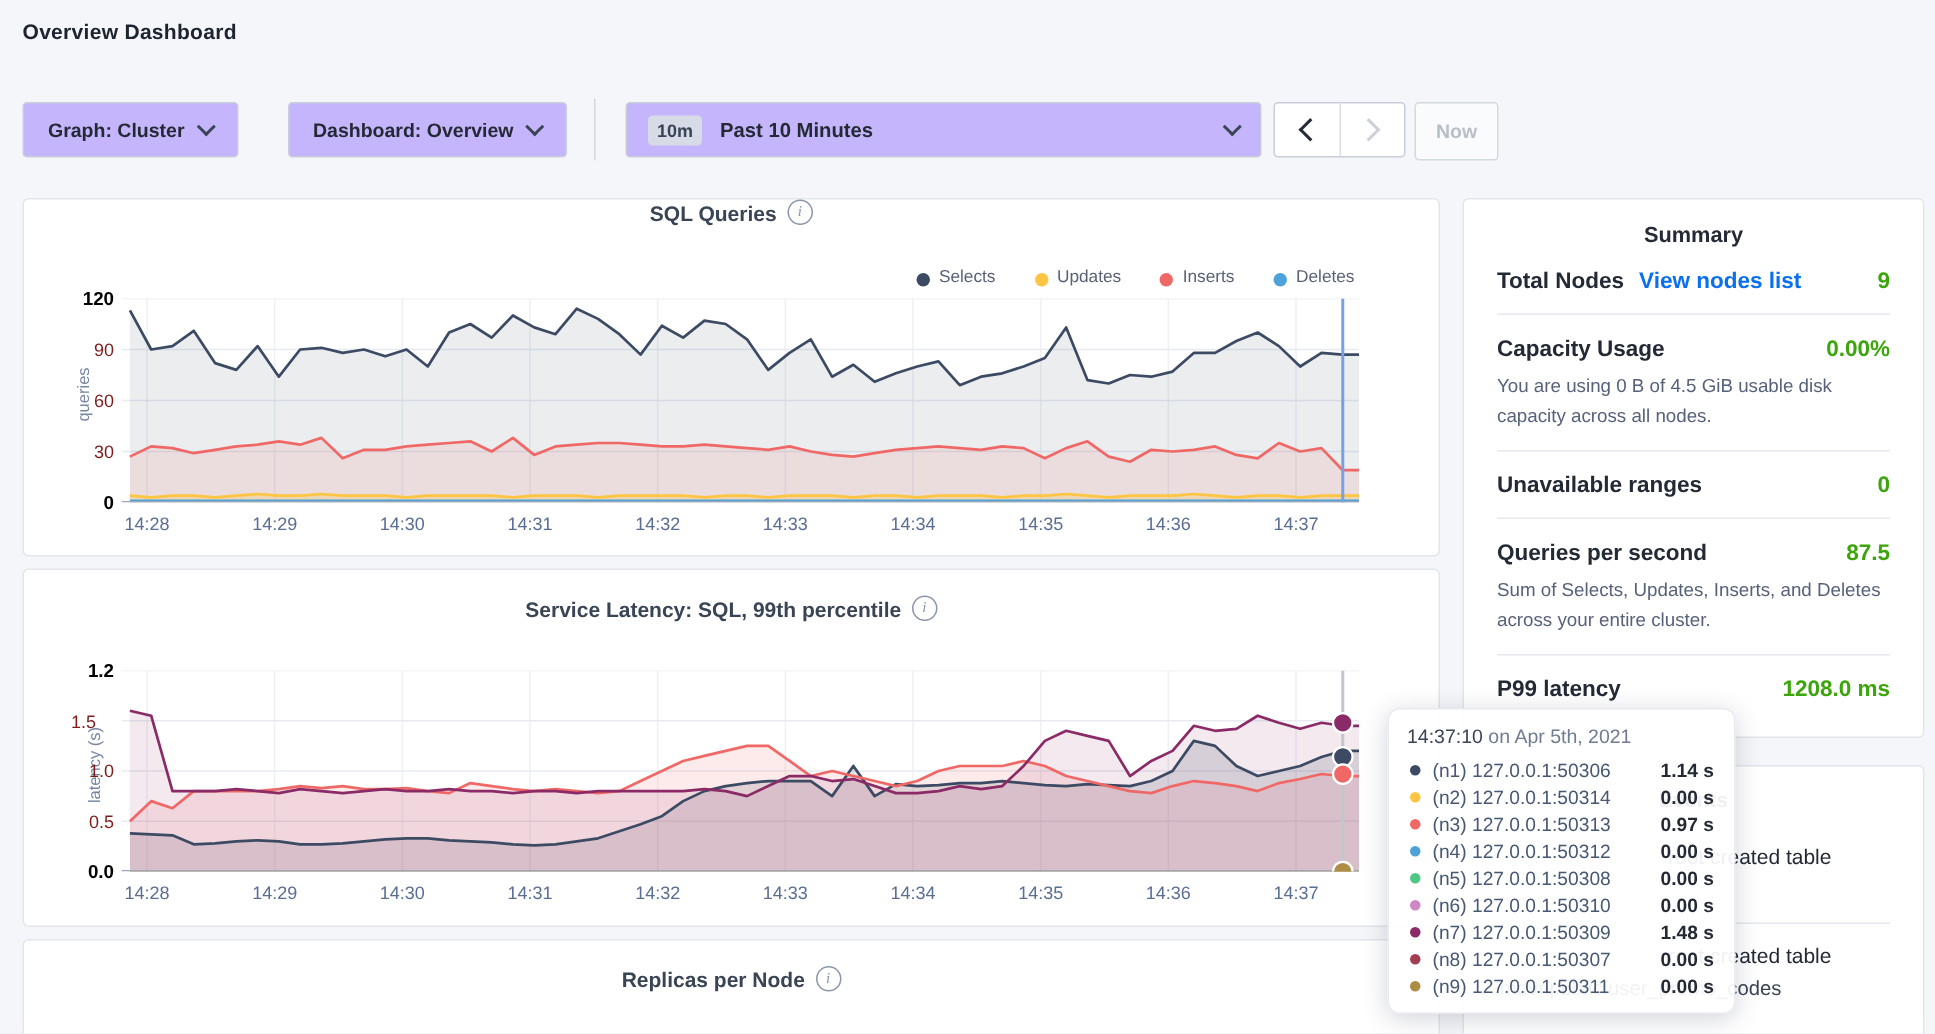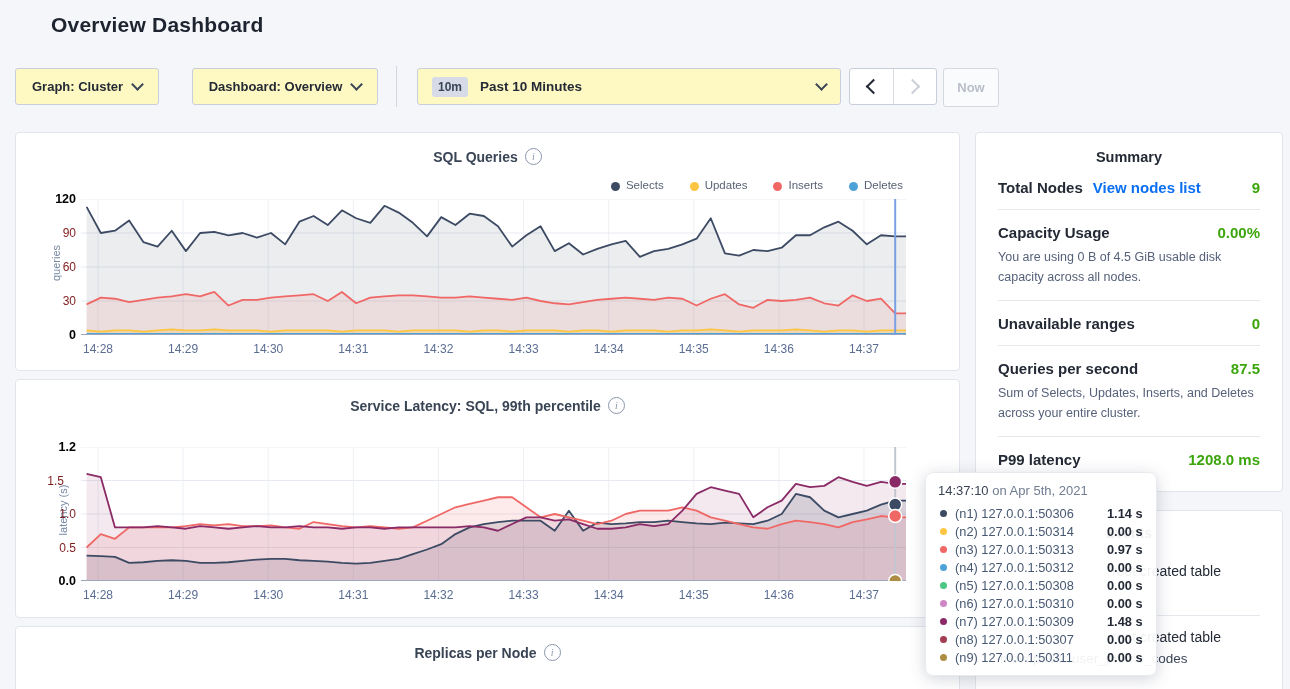--- a/index.html
+++ b/index.html
@@ -1,38 +1,38 @@
 <!DOCTYPE html>
 <html><head>
 <meta charset="utf-8">
 <style>
   html,body{margin:0;padding:0;background:#e9ebef;}
   #app{position:relative;width:1290px;height:689px;background:#f5f6f9;overflow:hidden;
        font-family:"Liberation Sans",sans-serif;color:#242a35;}
   .panel{position:absolute;background:#fff;border:1px solid #e2e5eb;border-radius:4px;box-sizing:border-box;}
-  .h1{position:absolute;left:15px;top:13px;font-size:21px;font-weight:700;color:#1d2430;letter-spacing:.2px;margin-left:36px;}
-  
-  .ctl{position:absolute;top:68px;height:37px;background:#fef9c3;border:1px solid #c9cedb;border-radius:3px;
+  .h1{position:absolute;left:15px;top:13px;font-size:14px;font-weight:700;color:#1d2430;letter-spacing:.2px;}
+  
+  .ctl{position:absolute;top:68px;height:37px;background:#c4b5fd;border:1px solid #c9cedb;border-radius:3px;
        display:flex;align-items:center;justify-content:center;font-size:13px;font-weight:700;color:#242a35;
        box-sizing:border-box;cursor:pointer;}
   .chev{display:inline-block;width:7px;height:7px;border-right:2px solid currentColor;border-bottom:2px solid currentColor;}
   .down{transform:rotate(45deg);margin-left:10px;margin-top:-4px;color:#394455;}
   .vdiv{position:absolute;left:396px;top:66px;width:1px;height:41px;background:#d3d6dd;}
   .badge{background:#d7dbe7;color:#394455;font-size:12px;font-weight:700;border-radius:3px;padding:3px 6px;margin-right:12px;}
   .navgrp{position:absolute;left:849px;top:68px;width:88px;height:37px;border:1px solid #c9cedb;border-radius:3px;
           background:#fff;display:flex;box-sizing:border-box;}
   .navbtn{flex:1;display:flex;align-items:center;justify-content:center;cursor:pointer;}
   .navbtn+.navbtn{border-left:1px solid #d9dce2;}
   .bchev{width:9px;height:9px;border-right:2.6px solid currentColor;border-bottom:2.6px solid currentColor;display:inline-block;}
   .left{transform:rotate(135deg);margin-left:4px;color:#242a35;}
   .right{transform:rotate(-45deg);margin-right:4px;color:#ccd0d8;}
   .nowbtn{position:absolute;left:943px;top:68px;width:54px;height:37px;border:1px solid #d4d8df;border-radius:3px;
           background:#fafbfc;color:#b9bec9;font-size:13px;font-weight:700;display:flex;align-items:center;justify-content:center;}
   
-  .ptitle{text-align:center;font-size:14px;font-weight:700;color:#394455;margin-top:15px;
+  .ptitle{text-align:center;font-size:14px;font-weight:700;color:#394455;
           display:flex;align-items:center;justify-content:center;gap:7px;}
   .info{display:inline-flex;width:15px;height:15px;border:1px solid #8b96aa;border-radius:50%;color:#8b96aa;
         font-size:10px;font-weight:400;align-items:center;justify-content:center;font-family:"Liberation Serif",serif;font-style:italic;}
   .legend{position:absolute;right:56px;top:46px;display:flex;gap:26px;align-items:center;}
   .litem{display:flex;align-items:flex-end;gap:6px;font-size:11.5px;color:#596274;cursor:pointer;}
   .ldot{width:9px;height:9px;border-radius:50%;display:inline-block;}
   .ylab{position:absolute;left:22px;font-size:11px;color:#7787a3;transform:rotate(-90deg);transform-origin:center;white-space:nowrap;}
   .ytick{position:absolute;width:44px;text-align:right;font-size:12px;color:#7f1d1d;}
   .ytick.b{font-weight:700;color:#000000;font-size:12.5px;}
   .xtick{position:absolute;width:48px;text-align:center;font-size:12px;color:#5a6d93;}

